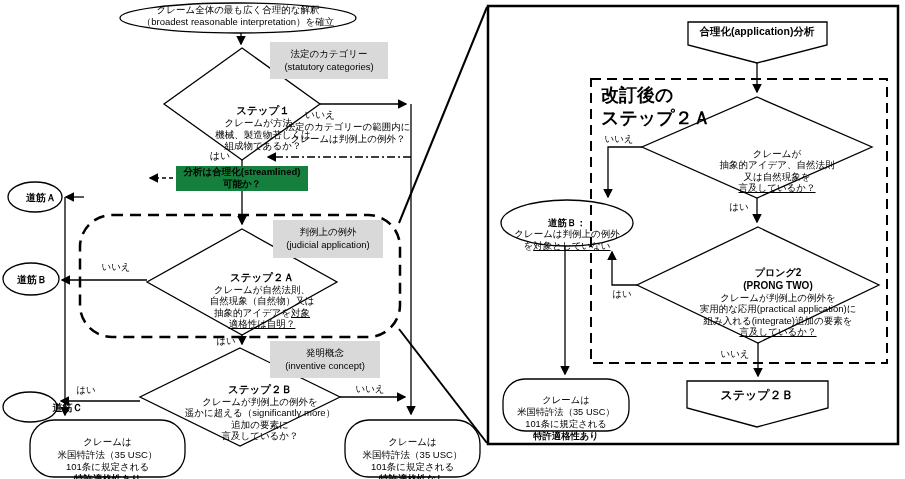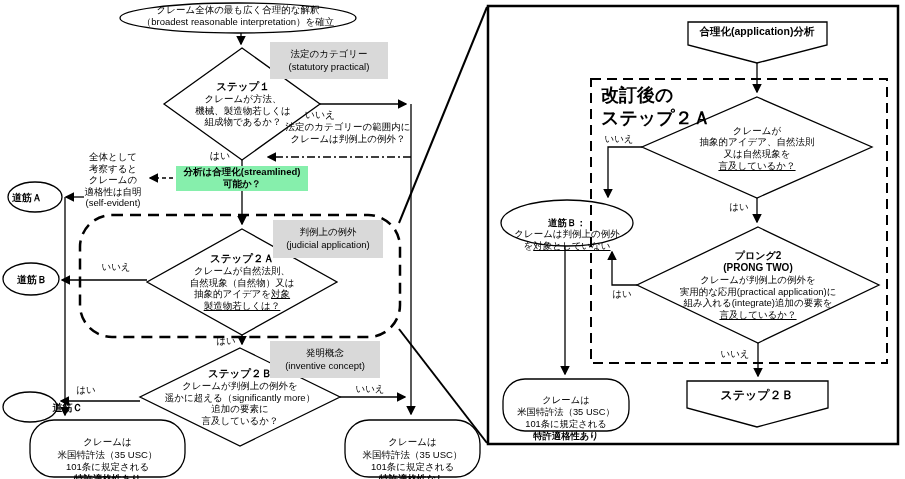--- a/index.html
+++ b/index.html
@@ -10,23 +10,23 @@
   #wires{position:absolute;left:0;top:0;width:905px;height:479px;}
   .txt{position:absolute;text-align:center;white-space:pre-line;line-height:1.22;font-size:9.5px;}
   .ttl{font-weight:bold;font-size:10.5px;}
   .b{font-weight:bold;}
   .u{text-decoration:underline;}
   .graybox{
     position:absolute;background:#d9d9d9;display:flex;align-items:center;justify-content:center;
     text-align:center;white-space:pre-line;font-size:9.5px;line-height:1.35;
   }
   .lbl{position:absolute;font-size:9.5px;text-align:center;white-space:pre-line;}
-  .whitebg{background:#86efac;}
+  .whitebg{background:#15803d;}
   .path-ellipse{font-weight:bold;font-size:10px;}
-  .flex-center{display:flex;flex-direction:column;justify-content:center;}
+  .flex-center{display:flex;flex-direction:column;justify-content:flex-end;margin-left:20px;}
 </style>
 </head>
 <body>
 
 <div id="stage">
 
   <svg id="wires" viewBox="0 0 905 479" xmlns="http://www.w3.org/2000/svg">
     <defs>
       <marker id="arr" viewBox="0 0 10 10" refX="8.5" refY="5" markerWidth="7.5" markerHeight="7.5" orient="auto-start-reverse">
         <path d="M0,0 L10,5 L0,10 z" fill="#000"></path>
@@ -95,56 +95,51 @@
 
       <rect x="503" y="379" width="126" height="52" rx="22"></rect>
       <polygon points="687,381 828,381 828,408 757,427 687,408"></polygon>
     </g>
   </svg>
 
   <div class="txt" style="left:120px;top:4px;width:236px;">クレーム全体の最も広く合理的な解釈
 （broadest reasonable interpretation）を確立</div>
 
   <div class="graybox" style="left:270px;top:42px;width:118px;height:37px;">法定のカテゴリー
-(statutory practical)</div>
+(statutory categories)</div>
 
   <div class="txt flex-center" style="left:167px;top:56px;width:152px;height:96px;">
     <span><span class="ttl">ステップ１</span><span>
 クレームが方法、
 機械、製造物若しくは
 組成物であるか？</span></span>
   </div>
 
   <div class="lbl" style="left:300px;top:108px;width:40px;font-size:10px;">いいえ</div>
   <div class="txt" style="left:282px;top:121px;width:132px;">法定のカテゴリーの範囲内に
 クレームは判例上の例外？</div>
   <div class="lbl" style="left:203px;top:149px;width:34px;font-size:10px;">はい</div>
 
   <div class="txt b whitebg" style="left:176px;top:166px;width:132px;line-height:1.3;">分析は合理化(streamlined)
 可能か？</div>
 
-  <div class="txt" style="left:80px;top:151px;width:66px;">全体として
-考察すると
-クレームの
-適格性は自明
-(self-evident)</div>
-
-  <div class="lbl path-ellipse" style="left:0;top:191px;width:54px;">道筋Ａ</div>
+
+  <div class="lbl path-ellipse" style="left:8px;top:191px;width:54px;padding-left:6px;">道筋Ａ</div>
   <div class="lbl path-ellipse" style="left:4px;top:273px;width:56px;">道筋Ｂ</div>
   <div class="lbl path-ellipse" style="left:3px;top:401px;width:63px;margin-left:33px;">道筋Ｃ</div>
 
   <div class="graybox" style="left:273px;top:220px;width:110px;height:38px;">判例上の例外
 (judicial application)</div>
 
   <div class="txt flex-center" style="left:147px;top:234px;width:190px;height:96px;">
     <span><span class="ttl">ステップ２Ａ</span><span>
 クレームが自然法則、
 自然現象（自然物）又は
 抽象的アイデアを</span><span class="u">対象
-製造物若しくは？</span></span>
+適格性は自明？</span></span>
   </div>
 
   <div class="lbl" style="left:95px;top:261px;width:42px;">いいえ</div>
   <div class="lbl" style="left:212px;top:335px;width:28px;">はい</div>
 
   <div class="graybox" style="left:270px;top:341px;width:110px;height:37px;">発明概念
 (inventive concept)</div>
 
   <div class="txt flex-center" style="left:140px;top:352px;width:200px;height:90px;">
     <span><span class="ttl">ステップ２Ｂ</span><span>

